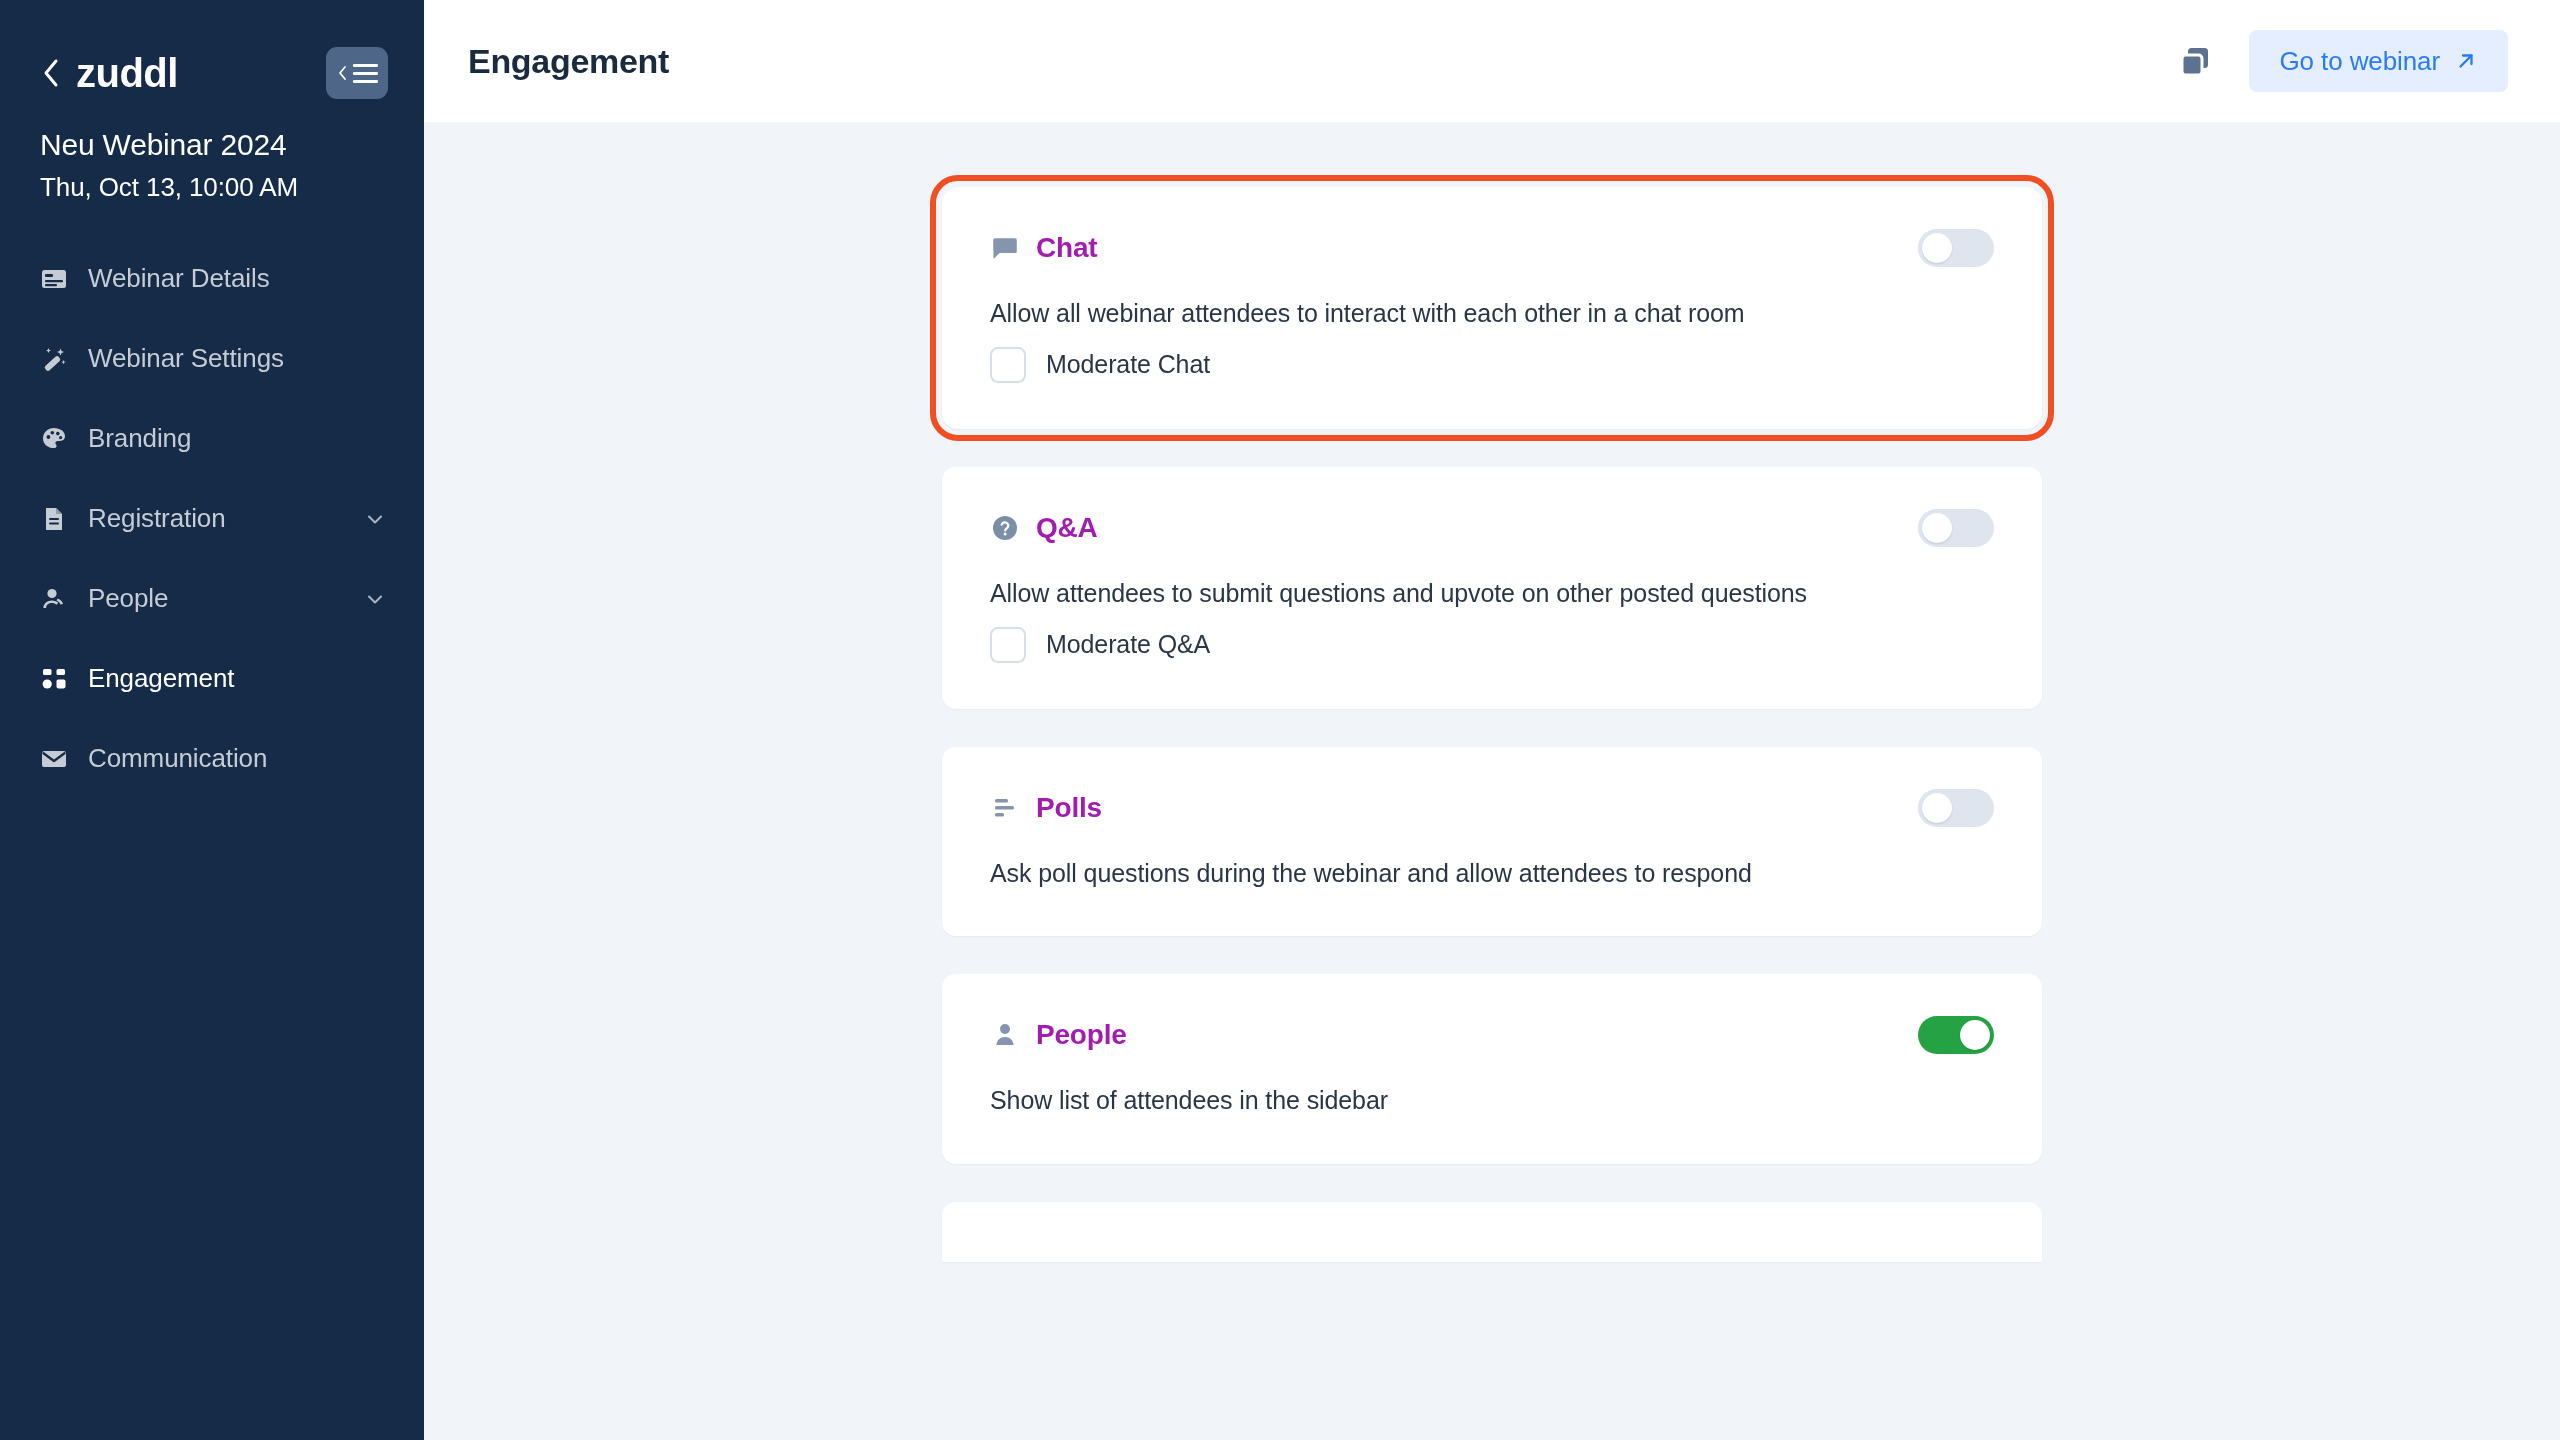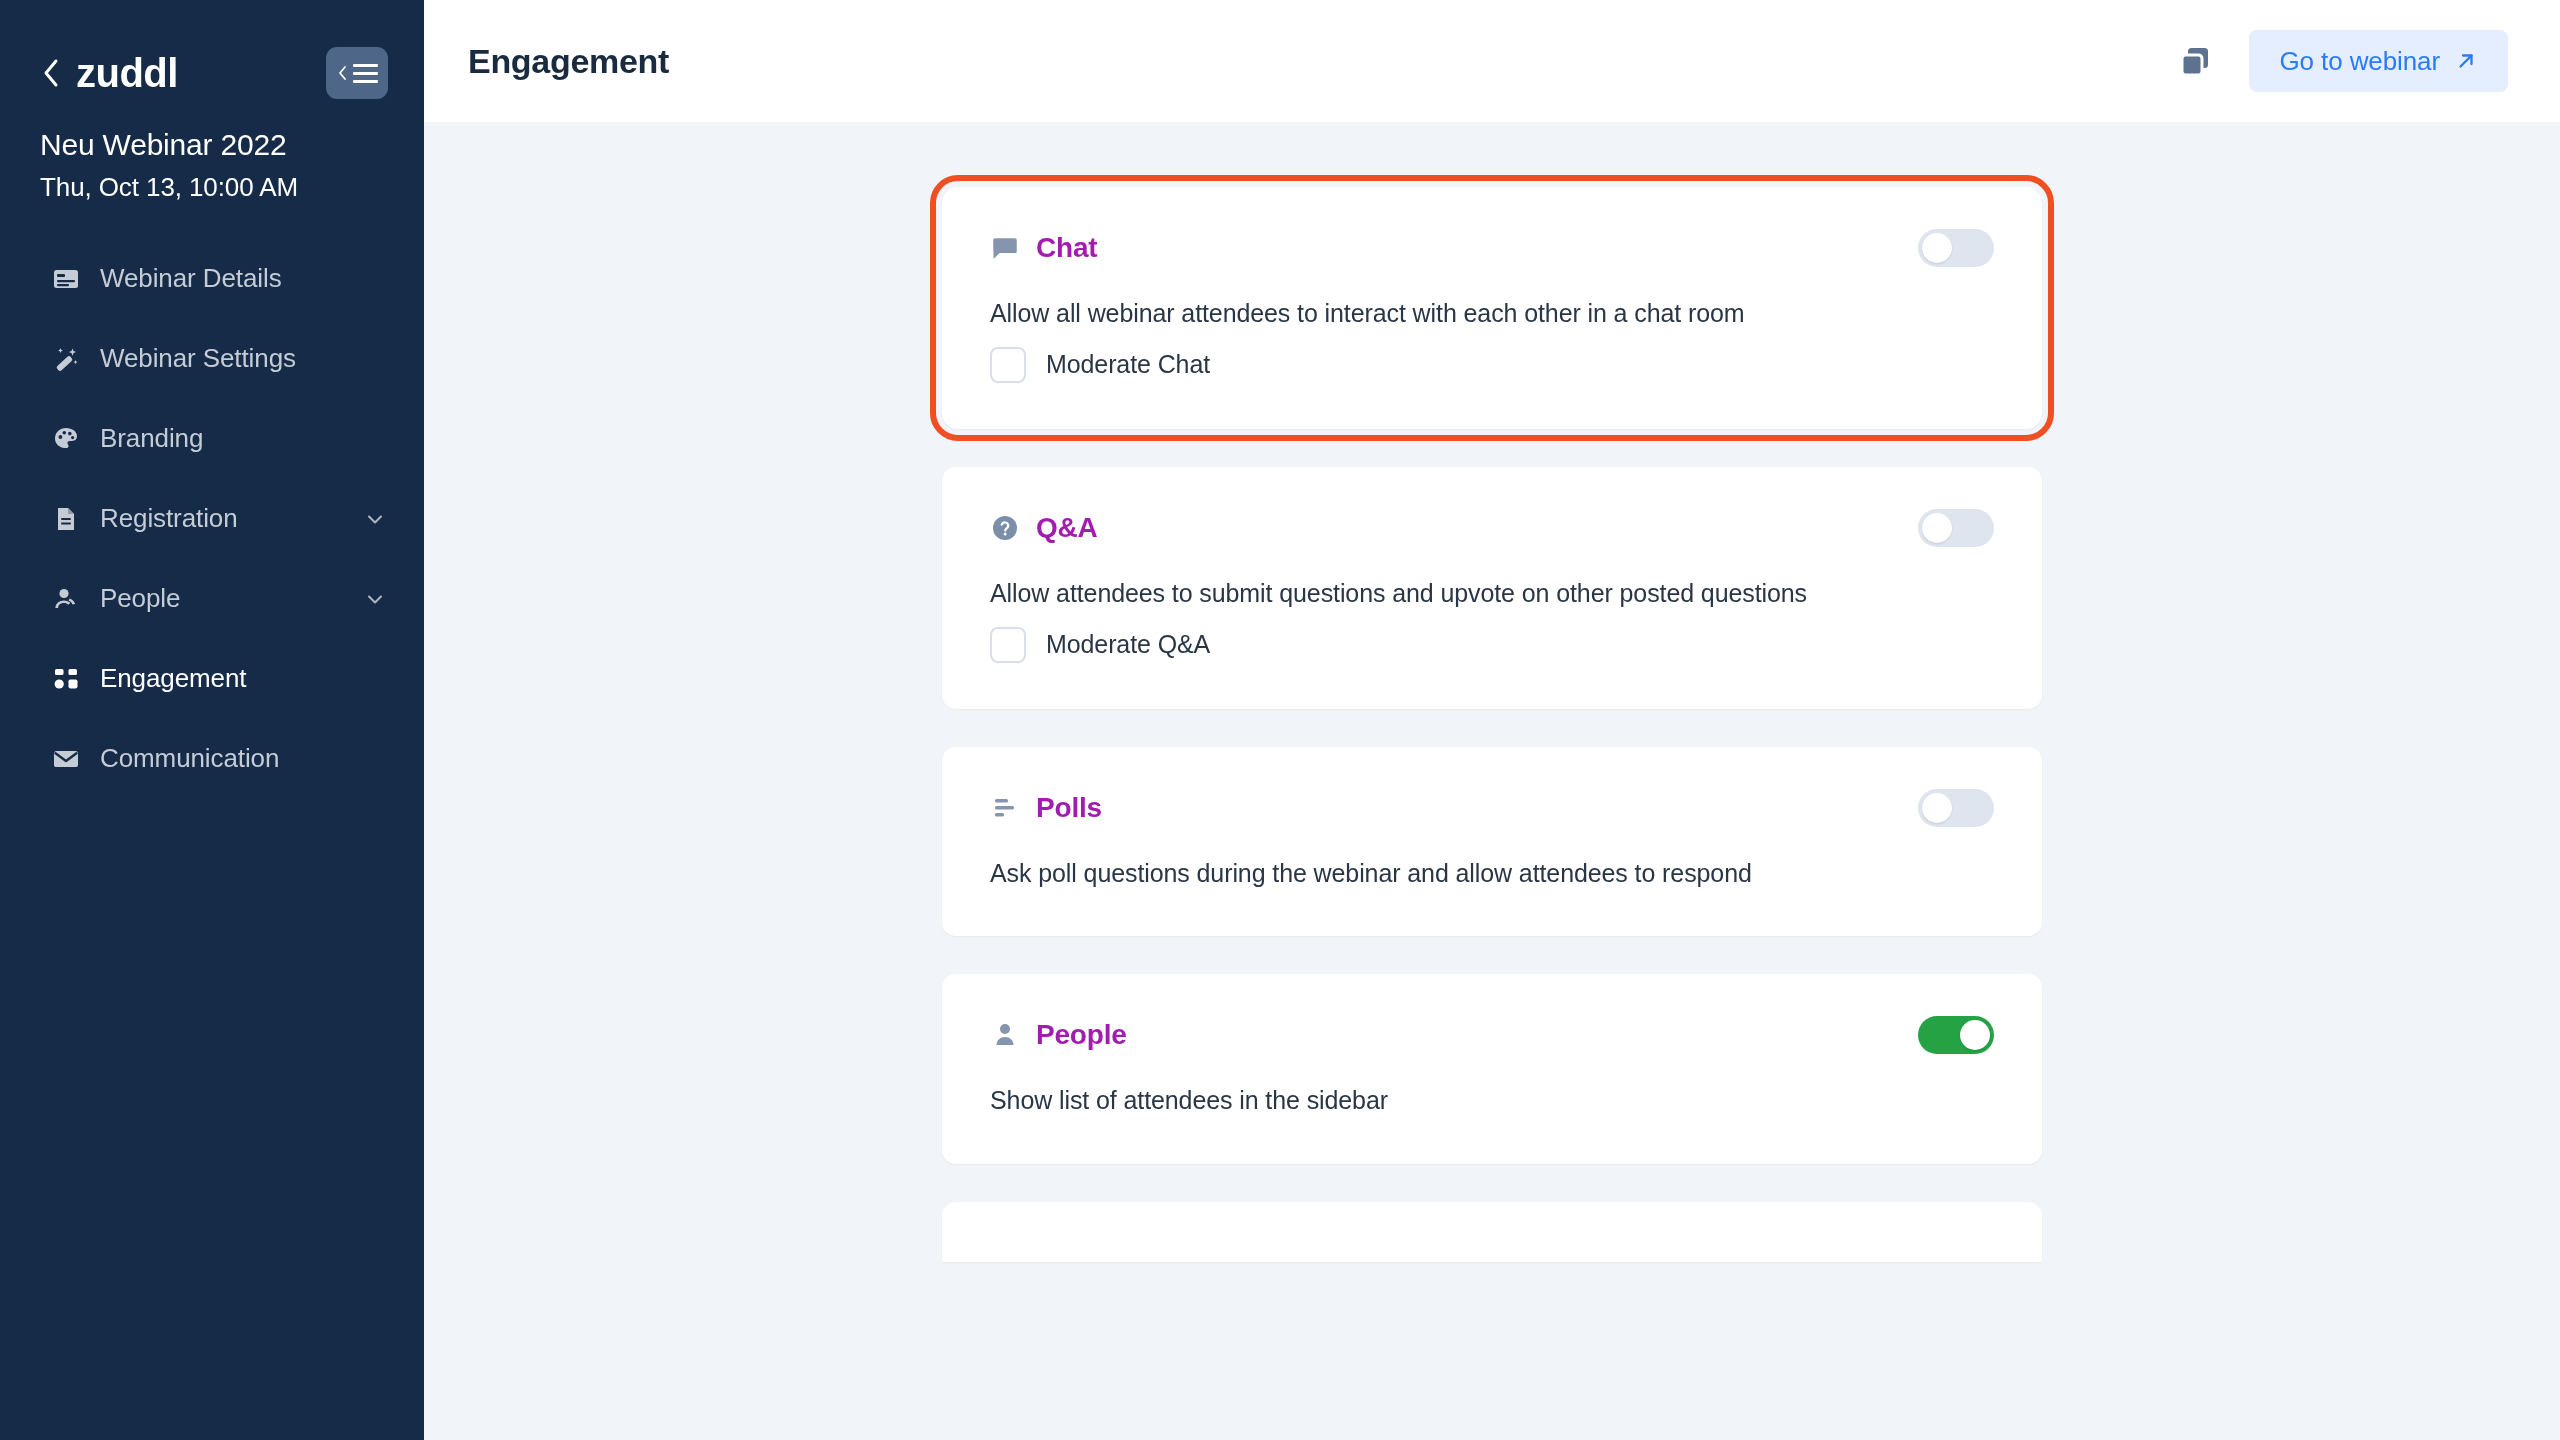--- a/index.html
+++ b/index.html
@@ -46,21 +46,21 @@
     line-height: 1.25; letter-spacing: -0.2px;
   }
   .webinar-date {
     font-size: 26px; color: #ffffff; font-weight: 400;
     margin-top: 8px; letter-spacing: -0.1px;
   }
 
   .nav { margin-top: 36px; }
   .nav-item {
     display: flex; align-items: center;
-    height: 80px; padding: 0 38px 0 52px;
+    height: 80px; padding: 0 38px 0 40px;
     cursor: pointer; gap: 20px;
     position: relative;
   }
   .nav-icon {
     width: 28px; height: 28px; flex: 0 0 28px;
     display: flex; align-items: center; justify-content: center;
   }
   .nav-icon svg { display: block; }
   .nav-label {
     font-size: 26px; color: #c5ccd6; font-weight: 400;
@@ -182,21 +182,21 @@
         </span>
         <span class="hamburger">
           <span></span>
             <span></span>
             <span></span>
         </span>
       </div>
     </div>
 
     <div class="webinar-meta">
-      <div class="webinar-name">Neu Webinar 2022</div>
+      <div class="webinar-name">Neu Webinar 2024</div>
       <div class="webinar-date">Thu, Oct 13, 10:00 AM</div>
     </div>
 
     <nav class="nav">
 
       <div class="nav-item">
         <span class="nav-icon">
           <svg viewBox="0 0 28 28" width="28" height="28" aria-hidden="true">
             <rect x="2" y="5" width="24" height="18" rx="2.5" fill="#c5ccd6"></rect>
             <rect x="5" y="9" width="8" height="3" rx="1" fill="#162b47"></rect>

